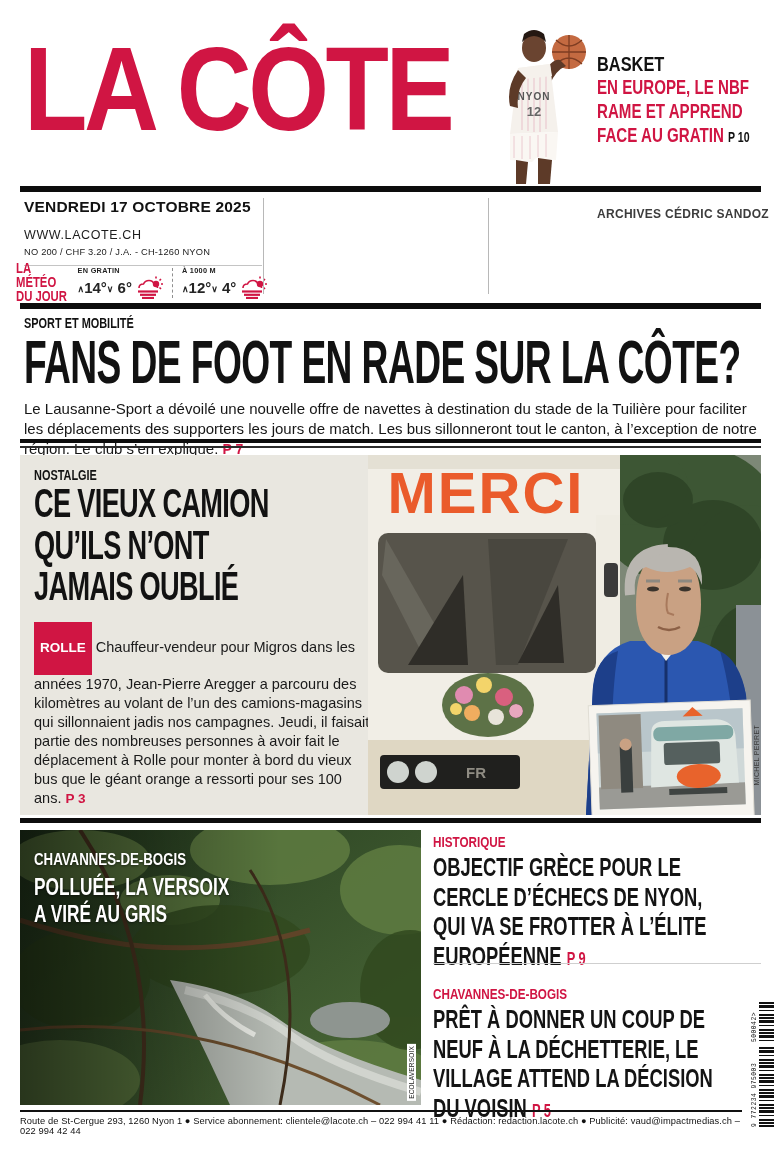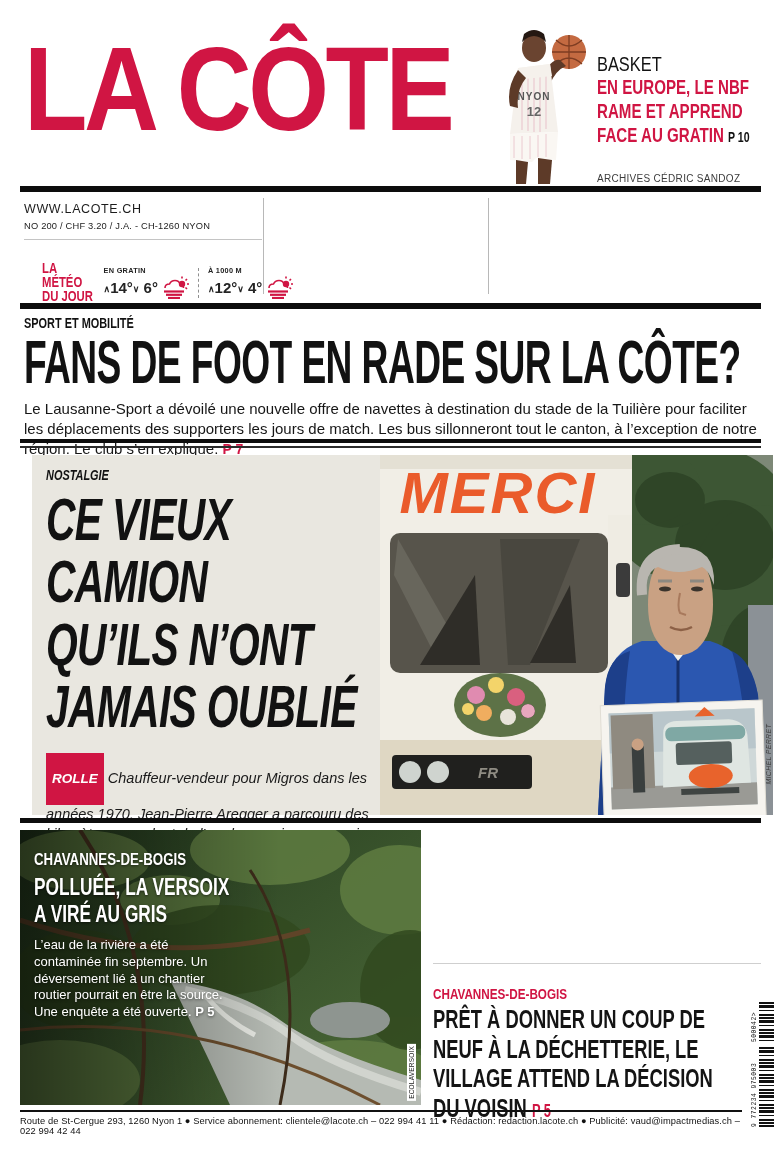--- a/index.html
+++ b/index.html
@@ -23,59 +23,59 @@
 
   .kicker-red{color:var(--red);font-weight:700;}
   .pref{color:var(--red);font-weight:700;font-size:.7em;letter-spacing:0;}
   .pref-black{color:var(--ink);font-weight:700;font-size:.7em;}
   .rule{position:absolute;left:20px;width:741px;background:#0d0d0d;}
 
   
   .logo{position:absolute;left:24px;top:30px;color:var(--red);font-weight:700;font-size:118px;line-height:1;letter-spacing:-4px;}
   .player-photo{position:absolute;left:476px;top:14px;width:120px;height:172px;}
   .basket{position:absolute;left:597px;top:52px;width:170px;}
-  .basket .k{font-size:21px;font-weight:400;line-height:1.1;}
+  .basket .k{font-size:21px;font-weight:700;line-height:1.1;}
   .basket .l{color:var(--red);font-size:21px;font-weight:700;line-height:1.14;}
-  .photo-credit{font-size:10px;color:#3c3c3c;letter-spacing:.3px;font-weight:400;}
+  .photo-credit{font-size:12px;color:#3c3c3c;letter-spacing:.3px;font-weight:700;margin-top:34px;}
   .credit-basket{position:absolute;left:597px;top:173px;}
 
   
   .mh-col1{position:absolute;left:24px;top:198px;width:238px;}
   .mh-date{font-size:15.5px;font-weight:700;letter-spacing:.2px;}
-  .mh-web{font-size:12.5px;font-weight:500;letter-spacing:.6px;margin-top:4px;color:#1c1c1c;}
+  .mh-web{font-size:12.5px;font-weight:500;letter-spacing:.6px;margin-top:12px;color:#1c1c1c;}
   .mh-issue{font-size:9.3px;font-weight:500;margin-top:5px;color:#222;letter-spacing:.2px;}
   .mh-hr{border-top:1px solid #c4c4c4;margin-top:8px;}
   .vdiv{position:absolute;top:198px;height:96px;width:1px;background:#b8b8b8;}
   .teaser-top{position:absolute;top:200px;}
   .teaser-top .tt{font-size:21.5px;font-weight:700;line-height:1.15;color:#161616;}
   .teaser-top .kicker-red{margin-right:7px;}
 
   
-  .weather{position:absolute;left:42px;top:262px;width:238px;display:flex;align-items:center;}
+  .weather{position:absolute;left:16px;top:262px;width:238px;display:flex;align-items:center;}
   .wx-label{color:var(--red);font-weight:700;font-size:14.5px;line-height:.95;}
   .wx-group{margin-left:10px;}
   .wx-small{font-size:7.3px;font-weight:700;letter-spacing:.3px;color:#222;}
   .wx-row{display:flex;align-items:center;margin-top:1px;}
   .wx-temp{font-size:15px;font-weight:700;color:#242424;white-space:nowrap;}
   .wx-caret{font-size:9px;font-weight:700;position:relative;top:-1px;}
   .wx-icon{margin-left:4px;}
   .wx-div{width:1px;height:30px;border-left:1px dashed #8f8f8f;margin:0 9px;}
 
   
   .lead-kicker{position:absolute;left:24px;top:315px;font-size:14px;font-weight:700;}
   .lead-headline{position:absolute;left:24px;top:331px;font-size:62px;font-weight:700;line-height:1;letter-spacing:-1px;}
   .standfirst{position:absolute;left:24px;top:399px;width:734px;font-size:15px;line-height:1.33;font-weight:500;color:#161616;}
   .dbl-a{top:439px;height:4px;}
   .dbl-b{top:446px;height:2px;background:#2b2b2b;}
 
   
-  .nostalgie{position:absolute;left:32px;top:455px;width:741px;height:360px;background:var(--beige);font-style:italic;}
+  .nostalgie{position:absolute;left:20px;top:455px;width:741px;height:360px;background:var(--beige);}
   .nos-text{position:absolute;left:14px;top:12px;width:336px;}
   .nos-kicker{font-size:14px;font-weight:700;}
-  .nos-headline{font-size:60px;font-weight:700;line-height:1.04;letter-spacing:-1px;margin-top:6px;}
+  .nos-headline{font-size:40px;font-weight:700;line-height:1.04;letter-spacing:-1px;}
   .nos-body{margin-top:14px;font-size:14.5px;line-height:1.32;font-weight:500;color:#1a1a1a;}
   .badge{background:var(--red);color:#fff;font-weight:700;font-size:13.5px;padding:18px 6px;display:inline-block;line-height:1.25;}
   .nos-photo{position:absolute;left:348px;top:0;width:393px;height:360px;overflow:hidden;}
   .vtext{writing-mode:vertical-rl;transform:rotate(180deg);}
   .credit-main{position:absolute;right:1px;bottom:30px;font-size:7px;color:#3a3a3a;letter-spacing:.3px;}
 
   .rule4{top:818px;height:5px;}
 
   
   .versoix{position:absolute;left:20px;top:830px;width:401px;height:275px;overflow:hidden;}
@@ -145,20 +145,21 @@
     <span class="k"><span class="ck">BASKET</span></span>
     <span class="l cond c72">EN EUROPE, LE NBF</span>
     <span class="l cond c72">RAME ET APPREND</span>
     <span class="l cond c72" style="white-space:nowrap;"><span>FACE AU GRATIN</span> <span class="pref-black">P 10</span></span>
   </div>
   <div class="photo-credit credit-basket">ARCHIVES CÉDRIC SANDOZ</div>
 
   <div class="rule" style="top:186px;height:6px;"></div>
 
   <div class="mh-col1">
+    <div class="mh-date">VENDREDI 17 OCTOBRE 2025</div>
     <div class="mh-web">WWW.LACOTE.CH</div>
     <div class="mh-issue">NO 200 / CHF 3.20 / J.A. - CH-1260 NYON</div>
     <div class="mh-hr"></div>
   </div>
 
   <div class="weather">
     <div class="wx-label">
       <span class="cond c78">LA MÉTÉO</span>
       <span class="cond c78">DU JOUR</span>
     </div>
@@ -357,25 +358,28 @@
       <path d="M0,200 Q180,180 360,275" stroke="#6d4f2e" stroke-width="3" fill="none"></path>
       <path d="M230,40 q60,90 30,235" stroke="#3c2b1a" stroke-width="3" fill="none"></path>
       <rect width="260" height="275" fill="url(#gshade)"></rect>
     </svg>
     <div class="vx-text">
       <div class="vx-kicker"><span class="ck">CHAVANNES-DE-BOGIS</span></div>
       <div class="vx-headline">
         <span class="cond c72">POLLUÉE, LA VERSOIX</span>
         <span class="cond c72">A VIRÉ AU GRIS</span>
       </div>
-      <p class="vx-body"><span>L’eau de la rivière a été contaminée fin septembre. Un déversement lié à un chantier routier pourrait en être la source. Une enquête a été ouverte.</span> <span class="wpref">P 5</span></p>
     </div>
     <div class="vtext credit-versoix">ECOLAVERSOIX</div>
   </div>
 
+  <div class="bt" style="top:833px;">
+    <span class="k kicker-red"><span class="ck">HISTORIQUE</span></span>
+    <p class="tt cond c72"><span>OBJECTIF GRÈCE POUR LE CERCLE D’ÉCHECS DE NYON, QUI VA SE FROTTER À L’ÉLITE EUROPÉENNE</span> <span class="pref">P 9</span></p>
+  </div>
 
   <div class="bt-div"></div>
 
   <div class="bt" style="top:985px;">
     <span class="k kicker-red"><span class="ck">CHAVANNES-DE-BOGIS</span></span>
     <p class="tt cond c72"><span>PRÊT À DONNER UN COUP DE NEUF À LA DÉCHETTERIE, LE VILLAGE ATTEND LA DÉCISION DU VOISIN</span> <span class="pref">P 5</span></p>
   </div>
 
   <div class="barcode">
     <div class="bc-group bc-addon">

